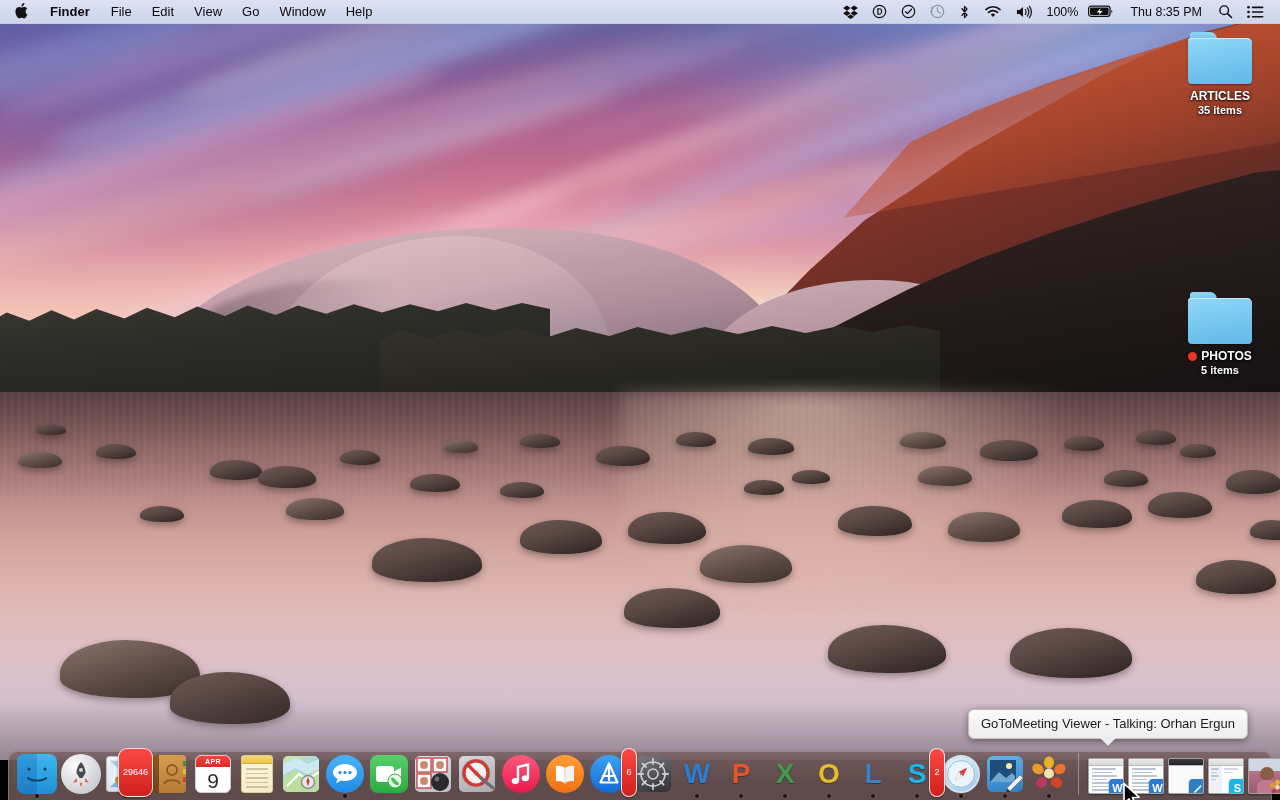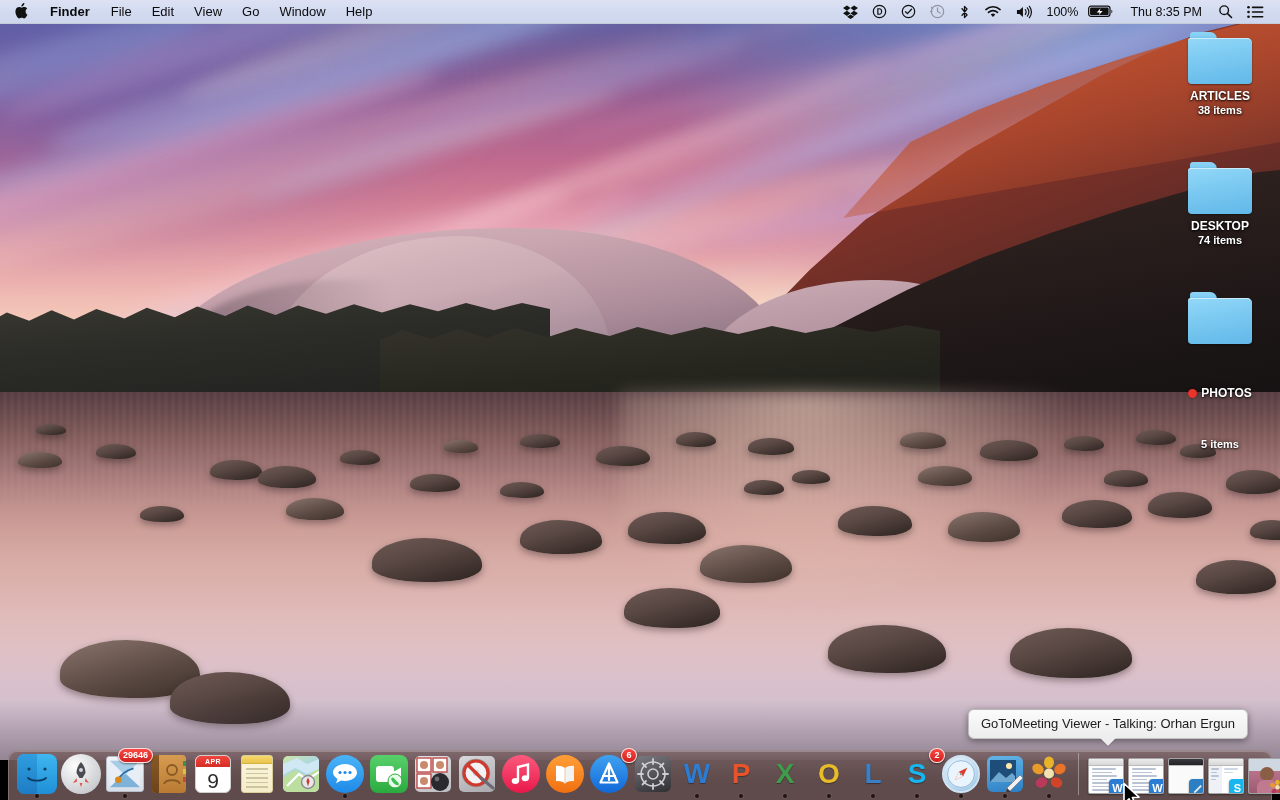--- a/index.html
+++ b/index.html
@@ -250,22 +250,22 @@
   }
   .dot {
     position:absolute; bottom:1px; left:50%; margin-left:-2px;
     width:4px; height:4px; border-radius:50%;
     background:rgba(20,10,12,.85);
     box-shadow:0 0 2px rgba(255,255,255,.25);
   }
   .badge {
     position:absolute; top:-3px; right:-6px;
     background:linear-gradient(180deg,#fb4a45,#d01f1c);
-    color:#fff; font-size:9px; font-weight:bold;
-    border-radius:9px; padding:1px 4px; min-width:16px;
+    color:#fff; font-size:9px; font-weight:normal;
+    border-radius:9px; padding:18px 4px; min-width:16px;
     text-align:center; line-height:11px;
     border:1px solid rgba(255,255,255,.85);
     box-shadow:0 1px 2px rgba(0,0,0,.45);
     z-index:3;
   }
   .dock-sep {
     width:1px; height:42px; margin:0 7px 4px 7px;
     background:rgba(255,255,255,.35); flex:0 0 auto;
   }
   .win-item { width:40px; }
@@ -521,33 +521,23 @@
 
 <div id="desktop-icons">
     <div class="dicon" style="left: 1165px; top: 8px;">
       <div class="folder">
         <div class="tab"></div>
         <div class="body"></div>
       </div>
       <div class="dlabel-row">
         <span class="dlabel">ARTICLES</span>
       </div>
-      <div class="dcount">38 items</div>
-    </div>
-    <div class="dicon" style="left: 1165px; top: 138px;">
-      <div class="folder">
-        <div class="tab"></div>
-        <div class="body"></div>
-      </div>
-      <div class="dlabel-row">
-        <span class="dlabel">DESKTOP</span>
-      </div>
-      <div class="dcount">74 items</div>
-    </div>
-    <div class="dicon" style="left: 1165px; top: 268px; gap: 37px;">
+      <div class="dcount">35 items</div>
+    </div>
+    <div class="dicon" style="left: 1165px; top: 268px;">
       <div class="folder">
         <div class="tab"></div>
         <div class="body"></div>
       </div>
       <div class="dlabel-row">
         <span class="tagdot" style="background:#e8342a"></span>
         <span class="dlabel">PHOTOS</span>
       </div>
       <div class="dcount">5 items</div>
     </div>

